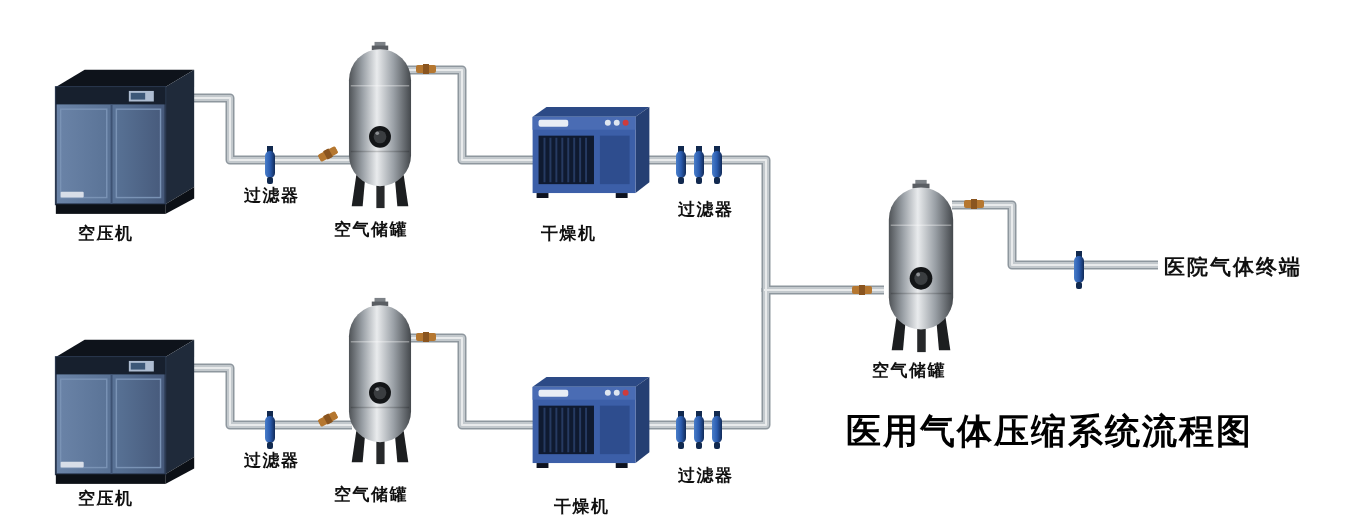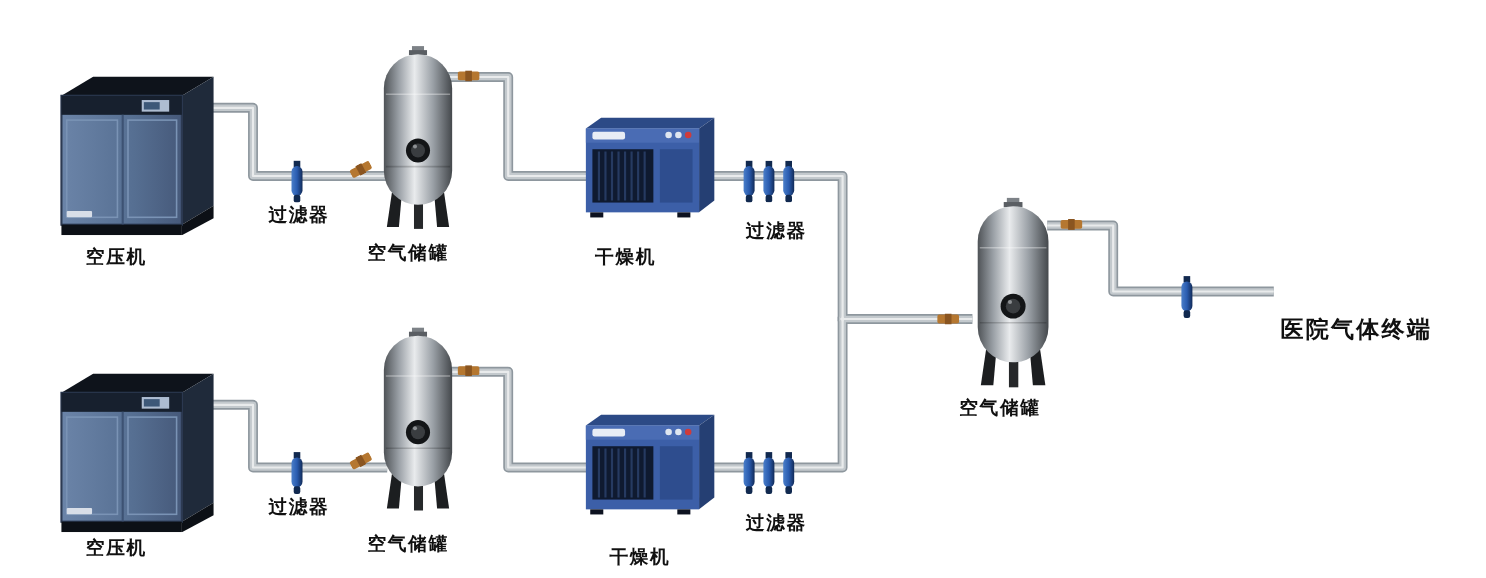--- a/index.html
+++ b/index.html
@@ -1,21 +1,21 @@
 <!DOCTYPE html>
 <html><head>
 <meta charset="utf-8">
 <style>
   html,body{margin:0;padding:0;background:#ffffff;}
   .canvas{position:relative;width:1351px;height:525px;background:#ffffff;overflow:hidden;
           font-family:"Liberation Sans",sans-serif;}
   .layer{position:absolute;left:0;top:0;}
   .equip,.part,.fit{position:absolute;display:block;}
   .lbl{position:absolute;font-size:17px;font-weight:700;color:#101010;white-space:nowrap;letter-spacing:1.5px;}
-  .lbl.terminal{font-size:21px;letter-spacing:2px;margin-top:32px;}
+  .lbl.terminal{font-size:21px;letter-spacing:2px;}
   .title{position:absolute;left:846px;top:408px;font-size:35px;font-weight:800;color:#000000;
          white-space:nowrap;letter-spacing:2px;}
   .defs-holder{position:absolute;width:0;height:0;overflow:hidden;}
 </style>
 </head>
 <body>
 
 <div class="canvas">
 
   <svg class="defs-holder" aria-hidden="true">
@@ -218,14 +218,15 @@
 
   <div class="lbl" style="left:78px;top:487px">空压机</div>
   <div class="lbl" style="left:244px;top:449px">过滤器</div>
   <div class="lbl" style="left:334px;top:483px">空气储罐</div>
   <div class="lbl" style="left:554px;top:495px">干燥机</div>
   <div class="lbl" style="left:678px;top:464px">过滤器</div>
 
   <div class="lbl" style="left:872px;top:359px">空气储罐</div>
   <div class="lbl terminal" style="left:1164px;top:253px">医院气体终端</div>
 
+  <div class="title">医用气体压缩系统流程图</div>
 
 </div>
 
 </body></html>

